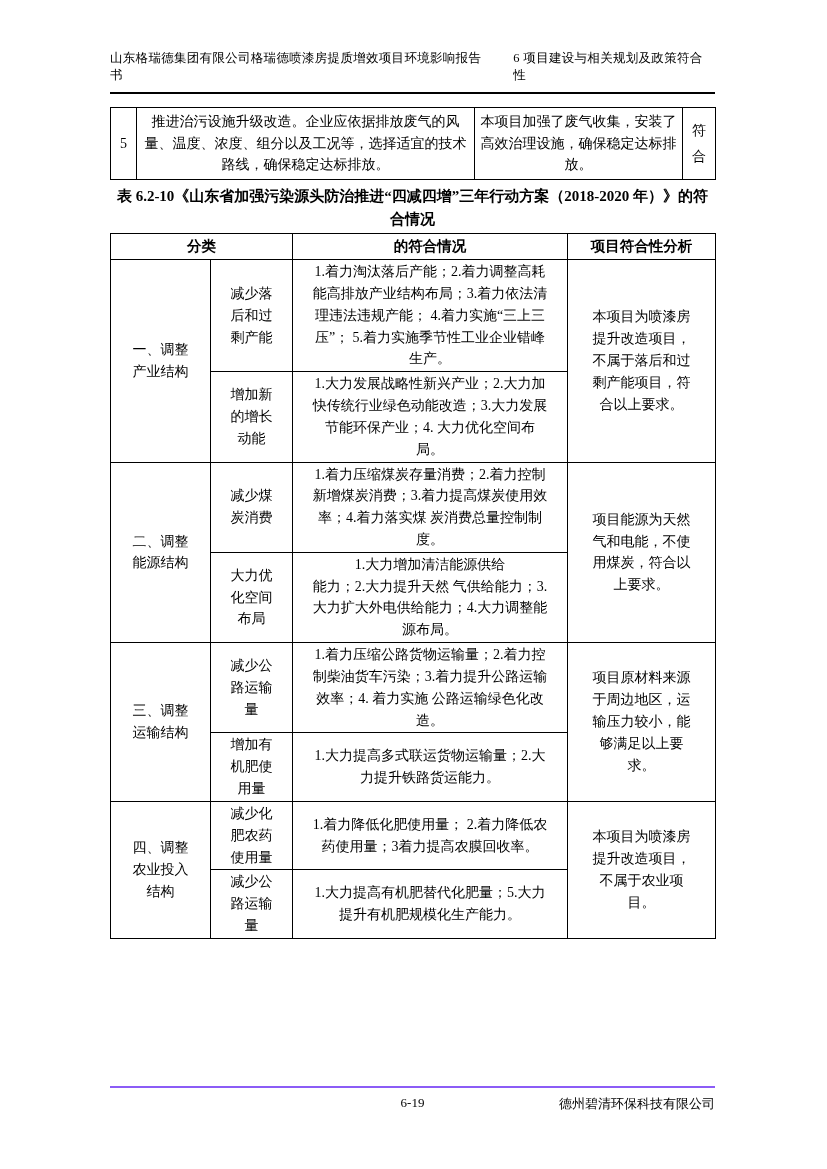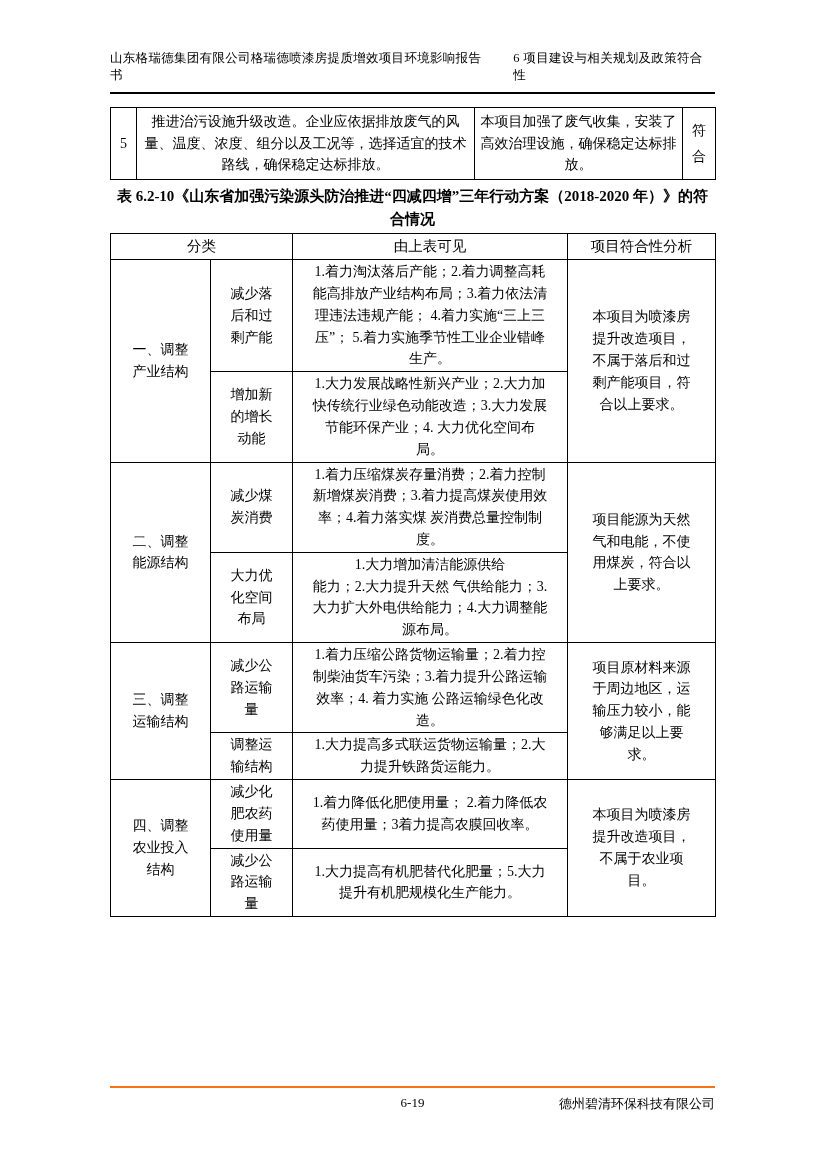--- a/index.html
+++ b/index.html
@@ -23,32 +23,32 @@
   table { border-collapse:collapse; table-layout:fixed; width:605px; }
   td, th { border:1px solid #000; vertical-align:middle; }
 
   .t-top { margin-top:13px; }
   .t-top td { font-size:14px; line-height:1.55; padding:3px 2px; text-align:center; }
 
   .heading { font-size:16px; font-weight:bold; line-height:2.55; margin:2px 0 0; }
 
   .caption { font-size:15px; font-weight:bold; text-align:center; line-height:1.5; margin:5px 0 3px; }
 
-  .t-main th { font-size:14.5px; font-weight:normal; padding:3px 2px; text-align:center; }
+  .t-main th { font-size:14.5px; font-weight:bold; padding:3px 2px; text-align:center; }
   .t-main td { font-size:14px; line-height:1.56; padding:1px 19px; text-align:center; }
   .req { white-space:pre-wrap;margin-left:40px; }
 
   .stack { display:inline-block; width:1em; word-break:break-all; line-height:1.8; }
 
   .closing { font-size:15px; line-height:2.35; text-indent:2em; margin-top:10px; }
 
   
   .page-footer {
     position:absolute; left:110px; right:112px; top:1086px;
-    border-top:2px solid #f97316; padding-top:7px; font-size:13px;
+    border-top:2px solid #8b5cf6; padding-top:7px; font-size:13px;
   }
   .footer-inner { position:relative; text-align:center; }
   .footer-company { position:absolute; right:0; top:0;font-family:Liberation Mono, monospace; }
 </style>
 </head>
 <body>
 
 <div class="page">
   <div class="content">
 
@@ -80,21 +80,21 @@
     <table class="t-main">
       <colgroup>
         <col style="width:100px">
           <col style="width:82px">
           <col style="width:275px">
           <col style="width:148px">
       </colgroup>
       <tbody>
           <tr>
         <th colspan="2">分类</th>
-        <th>由上表可见</th>
+        <th>的符合情况</th>
         <th>项目符合性分析</th>
       </tr>
 
       <tr>
         <td rowspan="2">一、调整产业结构</td>
         <td>减少落后和过剩产能</td>
         <td class="req">1.着力淘汰落后产能；2.着力调整高耗能高排放产业结构布局；3.着力依法清理违法违规产能； 4.着力实施“三上三压”； 5.着力实施季节性工业企业错峰生产。</td>
         <td rowspan="2">本项目为喷漆房提升改造项目，不属于落后和过剩产能项目，符合以上要求。</td>
       </tr>
       <tr>
@@ -114,21 +114,21 @@
 能力；2.大力提升天然 气供给能力；3.大力扩大外电供给能力；4.大力调整能源布局。</td>
       </tr>
 
       <tr>
         <td rowspan="2">三、调整运输结构</td>
         <td>减少公路运输量</td>
         <td class="req">1.着力压缩公路货物运输量；2.着力控制柴油货车污染；3.着力提升公路运输效率；4. 着力实施 公路运输绿色化改造。</td>
         <td rowspan="2">项目原材料来源于周边地区，运输压力较小，能够满足以上要求。</td>
       </tr>
       <tr>
-        <td>调整运输结构</td>
+        <td>增加有机肥使用量</td>
         <td class="req">1.大力提高多式联运货物运输量；2.大力提升铁路货运能力。</td>
       </tr>
 
       <tr>
         <td rowspan="2">四、调整农业投入结构</td>
         <td>减少化肥农药使用量</td>
         <td class="req">1.着力降低化肥使用量； 2.着力降低农药使用量；3着力提高农膜回收率。</td>
         <td rowspan="2">本项目为喷漆房提升改造项目，不属于农业项目。</td>
       </tr>
       <tr>

